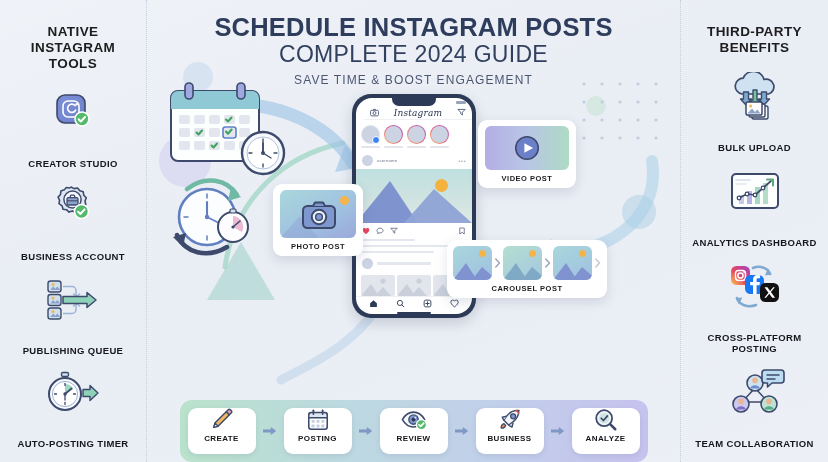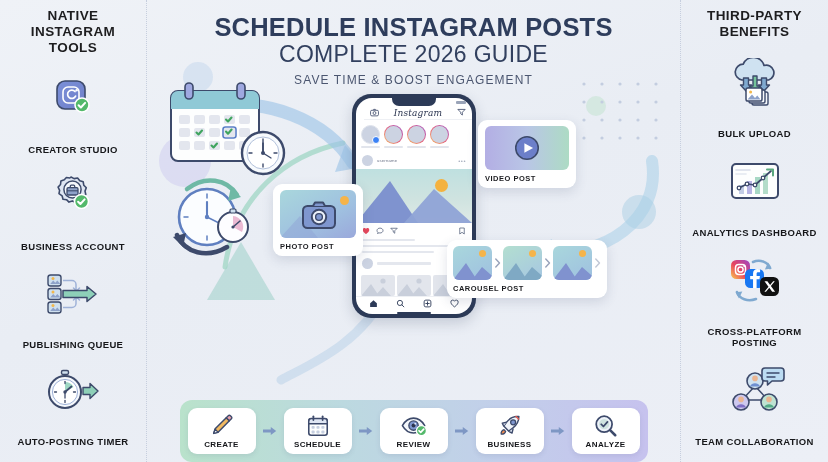--- a/index.html
+++ b/index.html
@@ -13,21 +13,21 @@
     position: relative;
     width: 828px; height: 462px;
     background: linear-gradient(160deg, #eff2f7 0%, #e9edf4 45%, #eceff6 100%);
     display: flex;
   }
 
   
   .sidebar {
     width: 147px;
     flex: 0 0 147px;
-    padding: 8px 6px 6px 6px;
+    padding: 24px 6px 6px 6px;
     display: flex;
     flex-direction: column;
     align-items: center;
     position: relative;
     z-index: 5;
   }
   .sidebar.left { border-right: 1px dotted #c6cede; }
   .sidebar.right { width: 148px; flex: 0 0 148px; border-left: 1px dotted #c6cede; }
 
   .side-title {
@@ -130,39 +130,39 @@
     margin-top:auto; height:17px; display:flex; align-items:center;
     justify-content:space-around; border-top:1px solid #eef0f4; padding:0 4px;
   }
   .homebar { height:4px; display:flex; align-items:center; justify-content:center; }
   .homebar span { width:34px; height:2px; border-radius:1px; background:#2c3a57; }
 
   
   .fcard {
     position: absolute; background: #fff; border-radius: 9px;
     box-shadow: 0 4px 12px rgba(60,75,110,.16);
-    padding: 6px 7px 5px 7px; z-index: 9; 
+    padding: 6px 7px 5px 7px; z-index: 9; text-align: center;
   }
   .fcard .cap-lab {
     font-size: 7.5px; font-weight: bold; letter-spacing: .5px;
     color: #1b1c20; margin-top: 4px; text-transform: uppercase;
   }
   .thumb { border-radius: 6px; overflow: hidden; position: relative; }
 
   
   .flow {
     position: relative; z-index: 6; margin: 0 auto 0 auto;
     width: 468px; height: 62px; border-radius: 12px;
     background: linear-gradient(90deg,#b9e2cb 0%,#bcd9e0 35%,#c2cfea 68%,#c6c2ee 100%);
     display: flex; align-items: center; justify-content: space-between;
     padding: 0 8px;
   }
   .step {
     width: 68px; height: 46px; background: #fff; border-radius: 9px;
-    display: flex; flex-direction: column; align-items: center; justify-content: center;
+    display: flex; flex-direction: column; align-items: center; justify-content: flex-start;
     box-shadow: 0 2px 5px rgba(70,85,120,.12);
   }
   .step-lab { font-size: 8px; font-weight: bold; letter-spacing: .4px; color: #15161a; margin-top: 2px; }
   .arrow-s { width: 14px; height: 10px; flex: 0 0 14px; }
   .footer {
     position: relative; z-index: 6; text-align: center;
     font-size: 9.5px; letter-spacing: 1.1px; color: #4f5a72;
     text-transform: uppercase; margin-top: 9px;
   }
   svg { display: block; }
@@ -287,21 +287,21 @@
         <circle cx="6" cy="60" r="1.6"></circle>
           <circle cx="24" cy="60" r="1.6"></circle>
           <circle cx="42" cy="60" r="1.6"></circle>
           <circle cx="60" cy="60" r="1.6"></circle>
           <circle cx="78" cy="60" r="1.6"></circle>
       </g>
     </svg>
 
     <div class="titles">
       <div class="t1">SCHEDULE INSTAGRAM POSTS</div>
-      <div class="t2">COMPLETE 2026 GUIDE</div>
+      <div class="t2">COMPLETE 2024 GUIDE</div>
       <div class="t3">SAVE TIME &amp; BOOST ENGAGEMENT</div>
     </div>
 
     <div class="stage">
 
       <svg width="190" height="120" style="position:absolute;left:48px;top:6px;z-index:2;">
         <path d="M16 14 C 70 4, 130 26, 158 70" fill="none" stroke="#9dc3e6" stroke-width="13" stroke-linecap="round" opacity=".62"></path>
         <path d="M150 52 l18 22 -28 5 z" fill="#9dc3e6" opacity=".62"></path>
       </svg>
       <svg width="210" height="130" style="position:absolute;right:14px;top:62px;z-index:2;">
@@ -570,21 +570,21 @@
           <line x1="18" y1="2.5" x2="18" y2="6.5" stroke="#3d4a6b" stroke-width="1.9" stroke-linecap="round"></line>
           <g fill="#c6cfe0">
               <rect x="6" y="13" width="3.4" height="3" rx="1"></rect>
               <rect x="11.3" y="13" width="3.4" height="3" rx="1"></rect>
               <rect x="16.6" y="13" width="3.4" height="3" rx="1"></rect>
               <rect x="6" y="18" width="3.4" height="3" rx="1"></rect>
               <rect x="11.3" y="18" width="3.4" height="3" rx="1"></rect>
               <rect x="16.6" y="18" width="3.4" height="3" rx="1"></rect>
             </g>
         </svg>
-        <div class="step-lab">SCHEDULE</div>
+        <div class="step-lab">POSTING</div>
       </div>
       <svg class="arrow-s" viewBox="0 0 18 12">
           <path d="M0 4h10V1l7 5-7 5V8H0z" fill="#7e97c4"></path>
         </svg>
 
       <div class="step">
         <svg width="26" height="24" viewBox="0 0 28 24">
           <path d="M1.5 11.5C5 5.5 9.5 3.5 13.5 3.5s8.5 2 12 8c-3.5 6-8 8-12 8s-8.5-2-12-8z" fill="#f4f7fb" stroke="#3d4a6b" stroke-width="1.7" stroke-linejoin="round"></path>
           <circle cx="13.5" cy="11.5" r="5" fill="#7f97cf" stroke="#3d4a6b" stroke-width="1.5"></circle>
           <circle cx="13.5" cy="11.5" r="2.1" fill="#2c3550"></circle>

